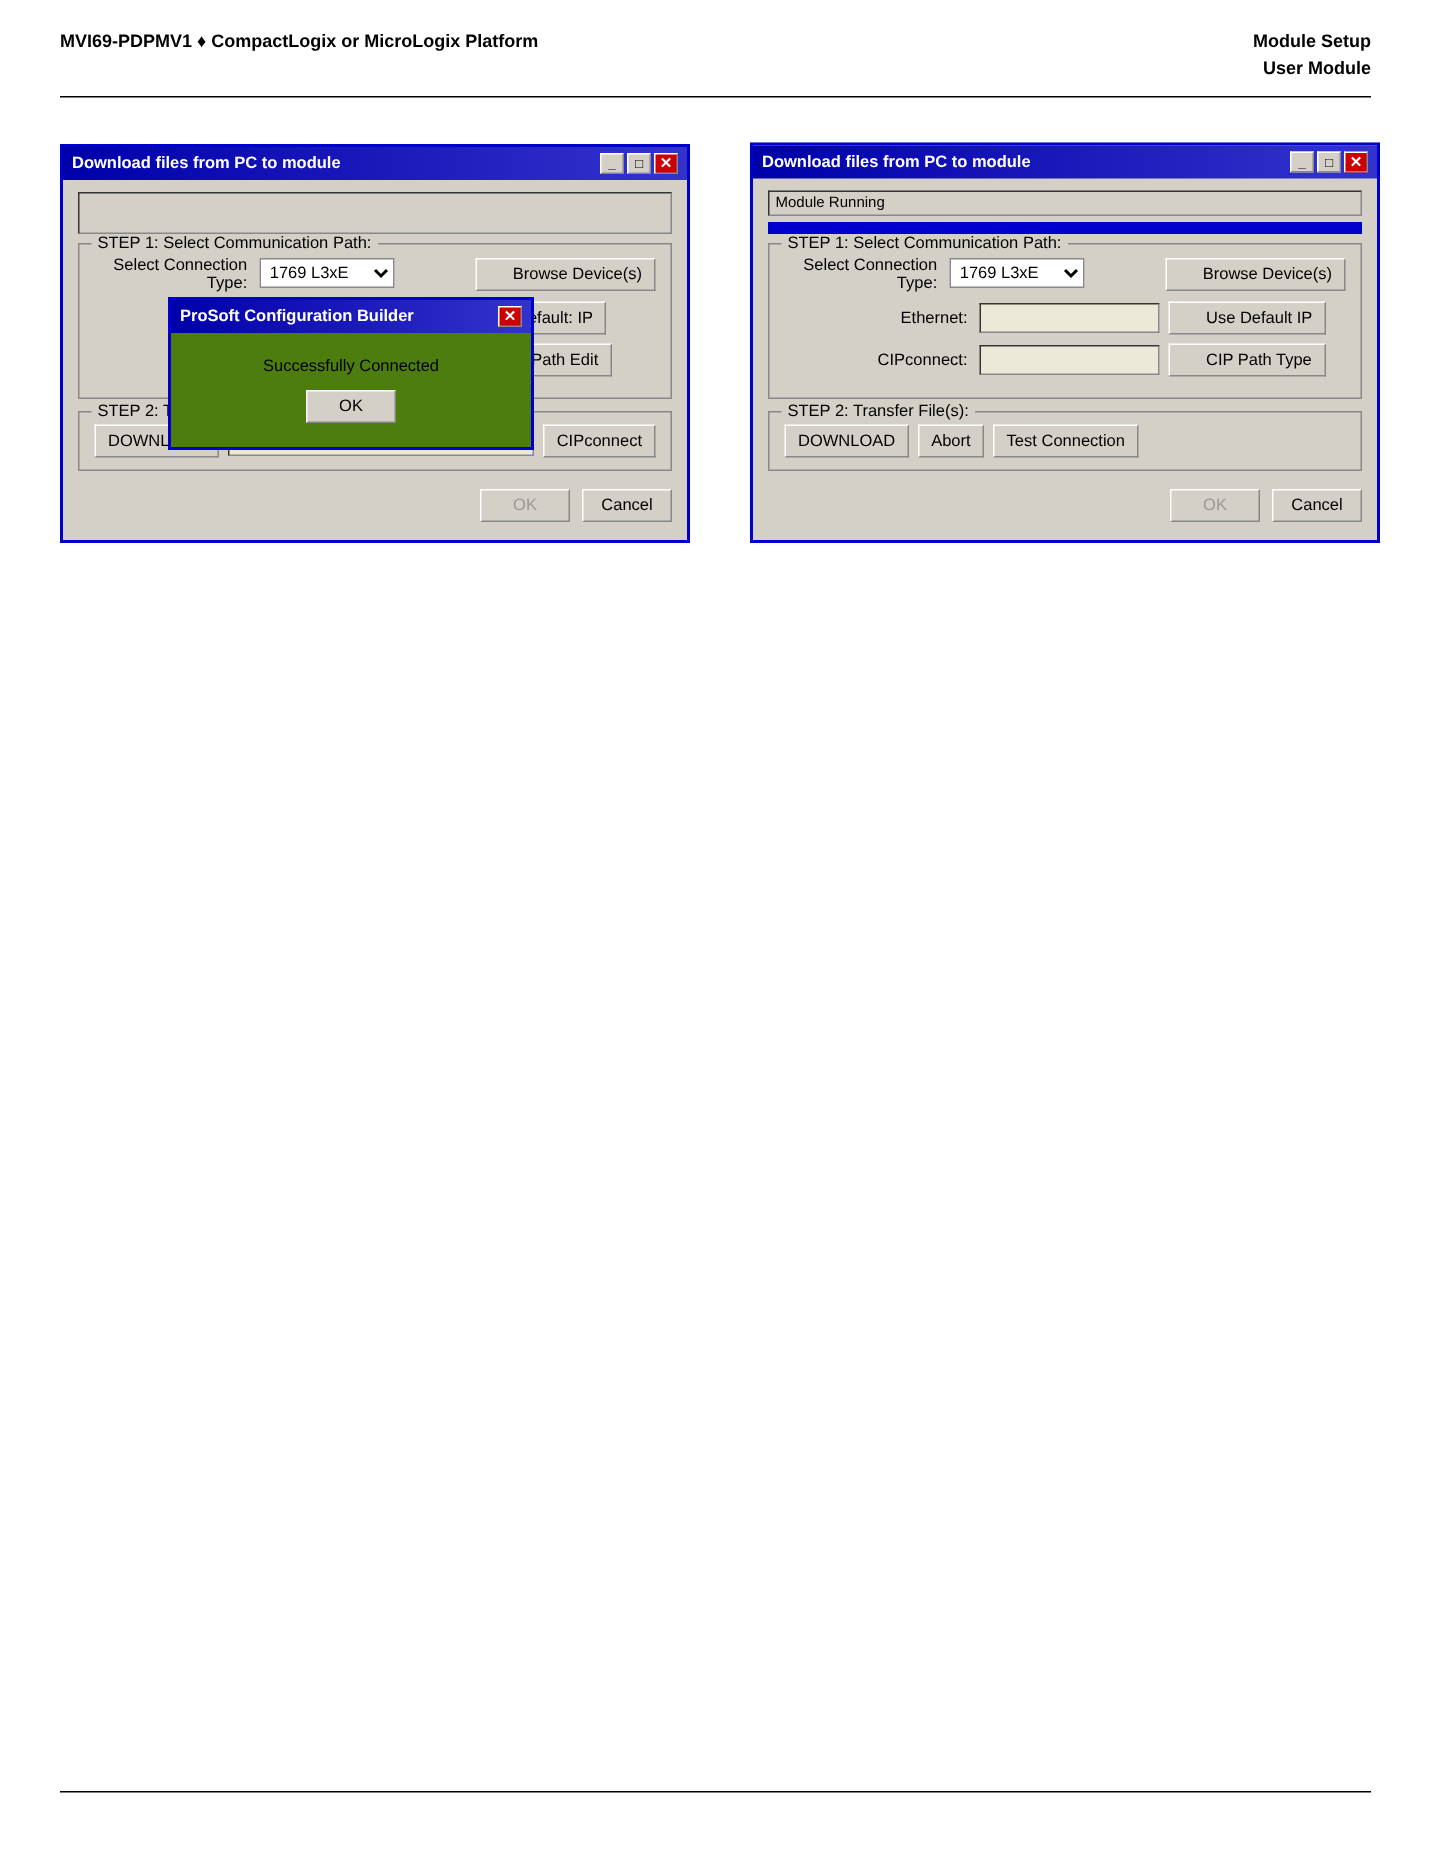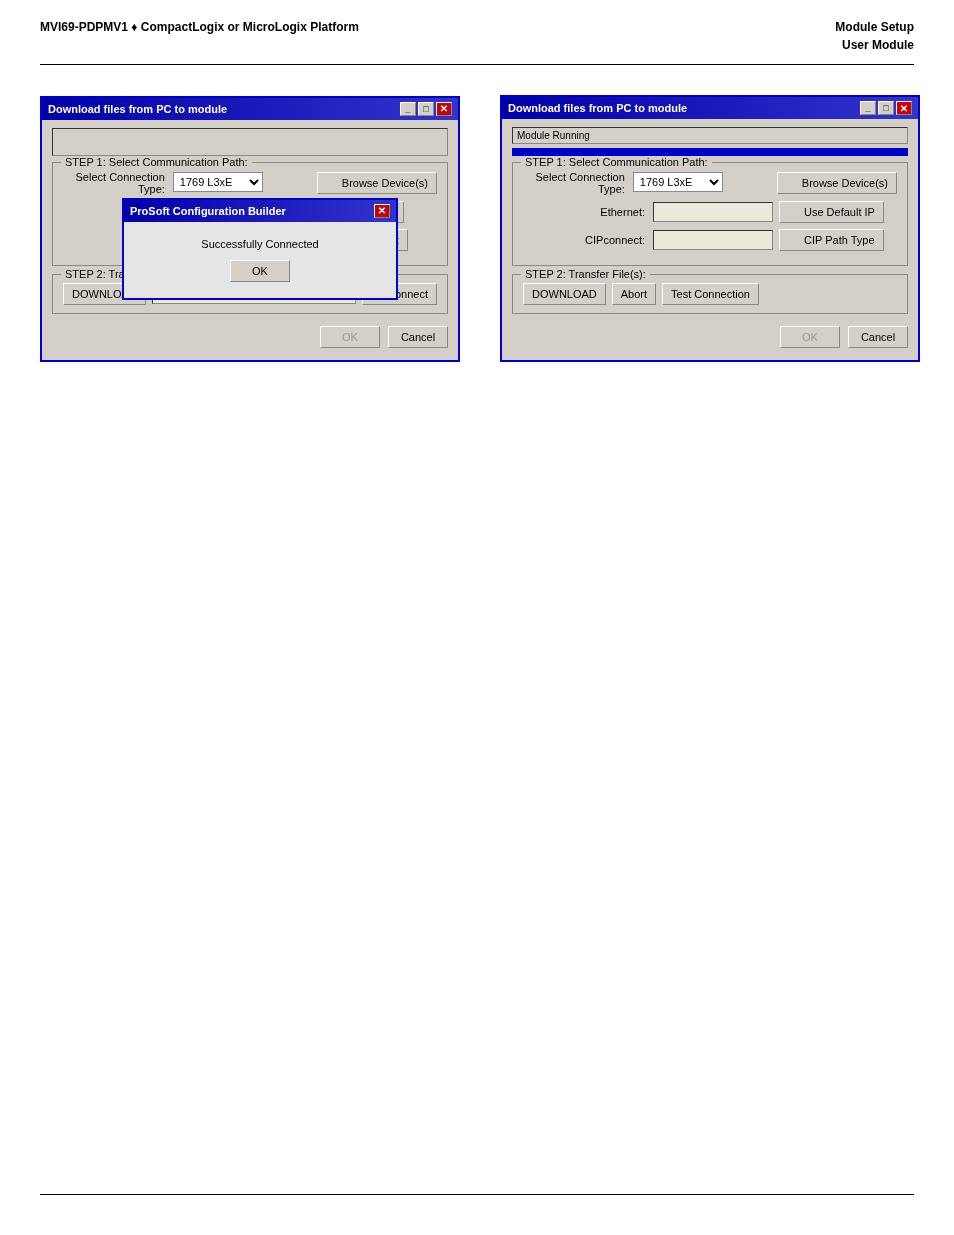--- a/index.html
+++ b/index.html
@@ -190,25 +190,25 @@
       cursor: pointer;
     }
 
     .footer-btn:disabled {
       color: #999;
     }
 
     
     .prosoft-popup {
       position: absolute;
-      width: 276px;
-      background: #e5e5e5;
+      width: 244px;
+      background: #4d7c0f;
       border: 2px solid #0000cc;
       top: 100px;
-      left: 80px;
+      left: 70px;
       z-index: 10;
       font-size: 11px;
     }
 
     .prosoft-titlebar {
       background: linear-gradient(to right, #0000aa, #3333cc);
       color: white;
       padding: 4px 6px;
       display: flex;
       justify-content: space-between;

